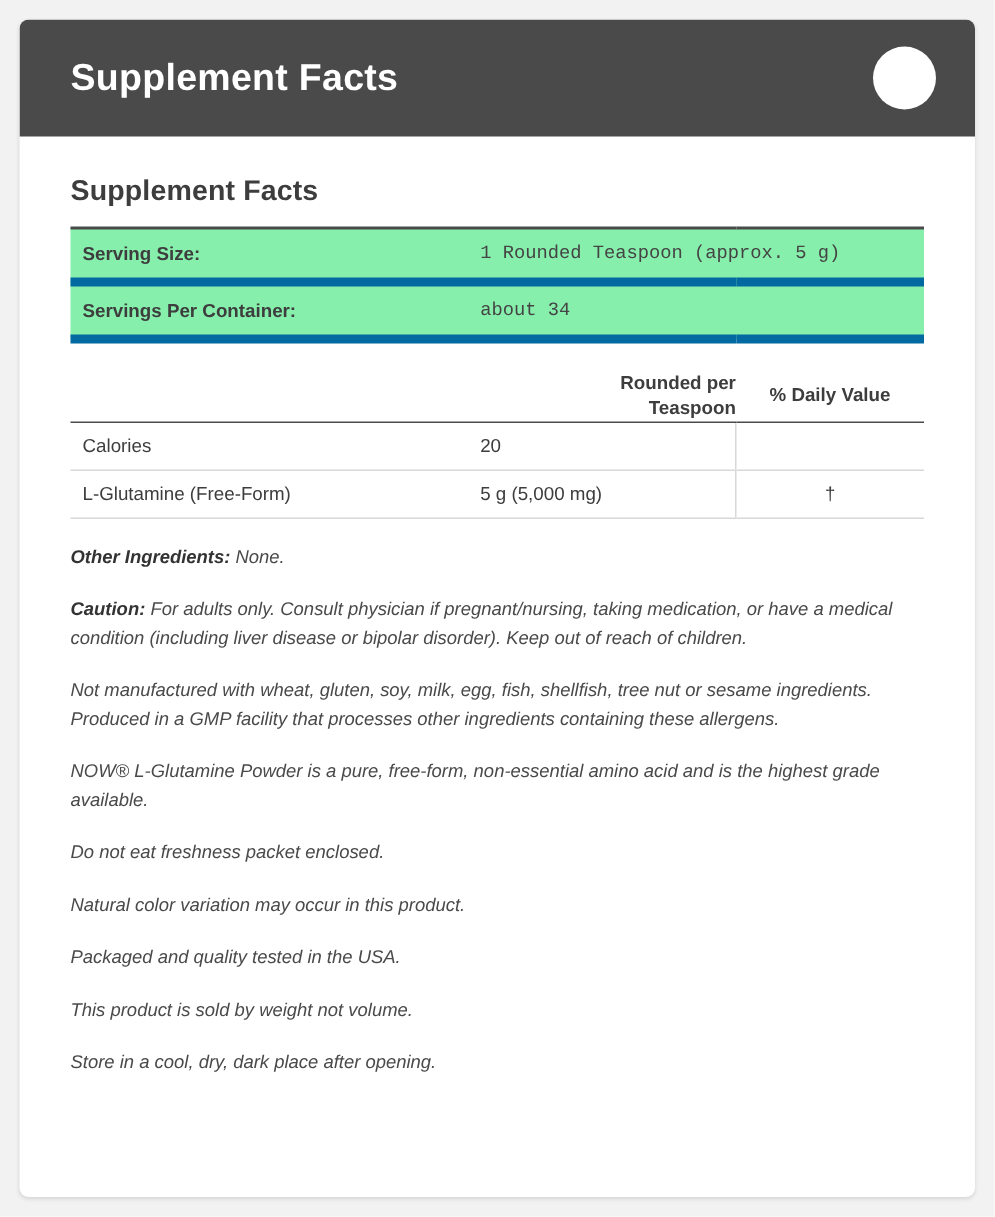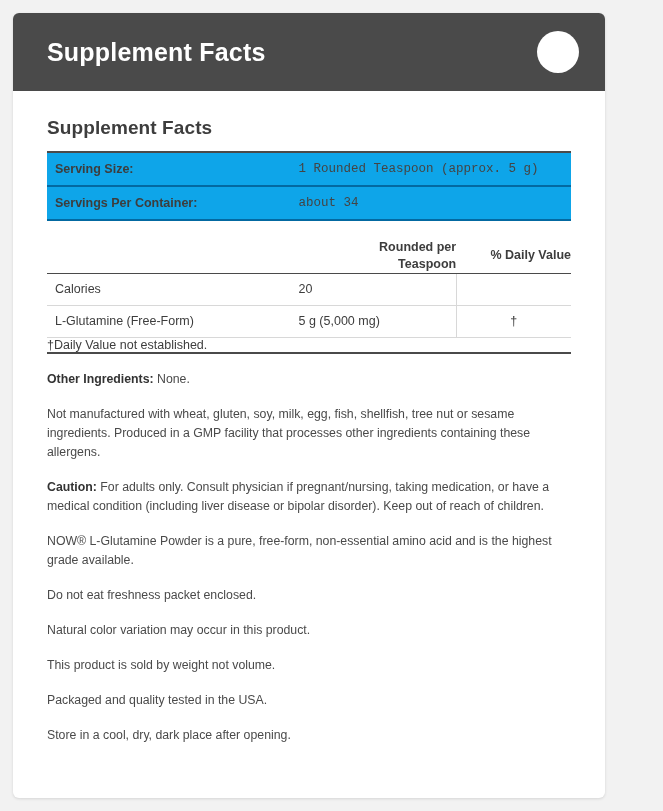--- a/index.html
+++ b/index.html
@@ -12,21 +12,21 @@
     background: #f2f2f2;
     font-family: "Liberation Sans", sans-serif;
     color: #333333;
     overflow: hidden;
   }
 
   .card {
     position: absolute;
     left: 13px;
     top: 13px;
-    width: 592px;
+    width: 637px;
     min-height: 785px;
     background: #ffffff;
     border-radius: 6px;
     box-shadow: 0 1px 3px rgba(0,0,0,0.12);
     overflow: hidden;
   }
 
   .header {
     background: #4a4a4a;
     height: 78px;
@@ -70,22 +70,22 @@
   table.facts td, table.facts th {
     padding: 0;
     vertical-align: middle;
   }
 
   .rule-top td {
     border-top: 2px solid #4a4a4a;
   }
 
   .srv-row td {
-    border-bottom: 2px solid #0369a1;
-    background: #0ea5e9;
+    border-bottom: 6px solid #0369a1;
+    background: #86efac;
     height: 32px;
     padding: 6px 10px;
   }
   .srv-row td.label {
     font-weight: bold;
     color: #3d3d3d;
     width: 48%;
     padding-left: 8px;
   }
   .srv-row td.value {
@@ -110,21 +110,21 @@
     line-height: 1.35;
   }
   .head-row th.blank {
     border-bottom: 1px solid #4a4a4a;
   }
   .head-row th.amt {
     width: 170px;
   }
   .head-row th.dv {
     width: 125px;
-    text-align: right;
+    text-align: center;
   }
 
   .nut-row td {
     border-bottom: 1px solid #d8d8d8;
     height: 31px;
     padding: 5px 10px;
   }
   .nut-row td.name {
     padding-left: 8px;
     color: #3d3d3d;
@@ -141,20 +141,21 @@
 
   .footnote-row td {
     border-bottom: 2px solid #4a4a4a;
     padding: 9px 8px 9px 8px;
     font-size: 12.5px;
     color: #3d3d3d;
   }
 
   .notes {
     margin-top: 16px;
+    font-style: italic;
   }
   .note {
     font-size: 12.3px;
     line-height: 1.55;
     color: #4a4a4a;
     margin: 0 0 16px 0;
   }
   .note b {
     color: #333333;
   }
@@ -201,50 +202,47 @@
           <td class="name">Calories</td>
           <td class="amount">20</td>
           <td class="dv"></td>
         </tr>
         <tr class="nut-row">
           <td class="name">L-Glutamine (Free-Form)</td>
           <td class="amount">5 g (5,000 mg)</td>
           <td class="dv">†</td>
         </tr>
 
-        <tr class="footnote-row">
-          <td colspan="3">†Daily Value not established.</td>
-        </tr>
       </tbody>
     </table>
 
     <div class="notes">
       <p class="note">
         <b>Other Ingredients:</b><span> None.</span>
       </p>
       <p class="note">
+        <b>Caution:</b><span> For adults only. Consult physician if pregnant/nursing, taking medication, or have a medical condition (including liver disease or bipolar disorder). Keep out of reach of children.</span>
+      </p>
+      <p class="note">
         <span>Not manufactured with wheat, gluten, soy, milk, egg, fish, shellfish, tree nut or sesame ingredients. Produced in a GMP facility that processes other ingredients containing these allergens.</span>
       </p>
       <p class="note">
-        <b>Caution:</b><span> For adults only. Consult physician if pregnant/nursing, taking medication, or have a medical condition (including liver disease or bipolar disorder). Keep out of reach of children.</span>
-      </p>
-      <p class="note">
         <span>NOW® L-Glutamine Powder is a pure, free-form, non-essential amino acid and is the highest grade available.</span>
       </p>
       <p class="note">
         <span>Do not eat freshness packet enclosed.</span>
       </p>
       <p class="note">
         <span>Natural color variation may occur in this product.</span>
       </p>
       <p class="note">
+        <span>Packaged and quality tested in the USA.</span>
+      </p>
+      <p class="note">
         <span>This product is sold by weight not volume.</span>
-      </p>
-      <p class="note">
-        <span>Packaged and quality tested in the USA.</span>
       </p>
       <p class="note">
         <span>Store in a cool, dry, dark place after opening.</span>
       </p>
     </div>
 
   </div>
 </div>
 
 </body></html>

